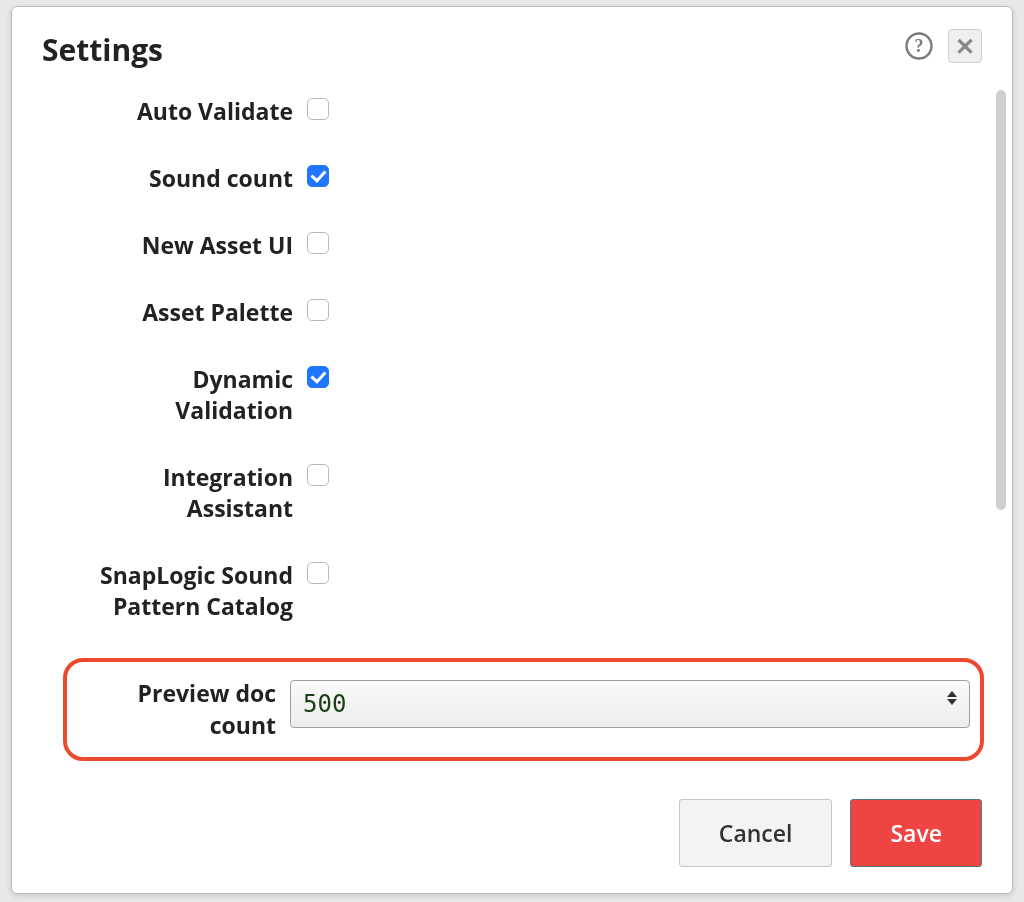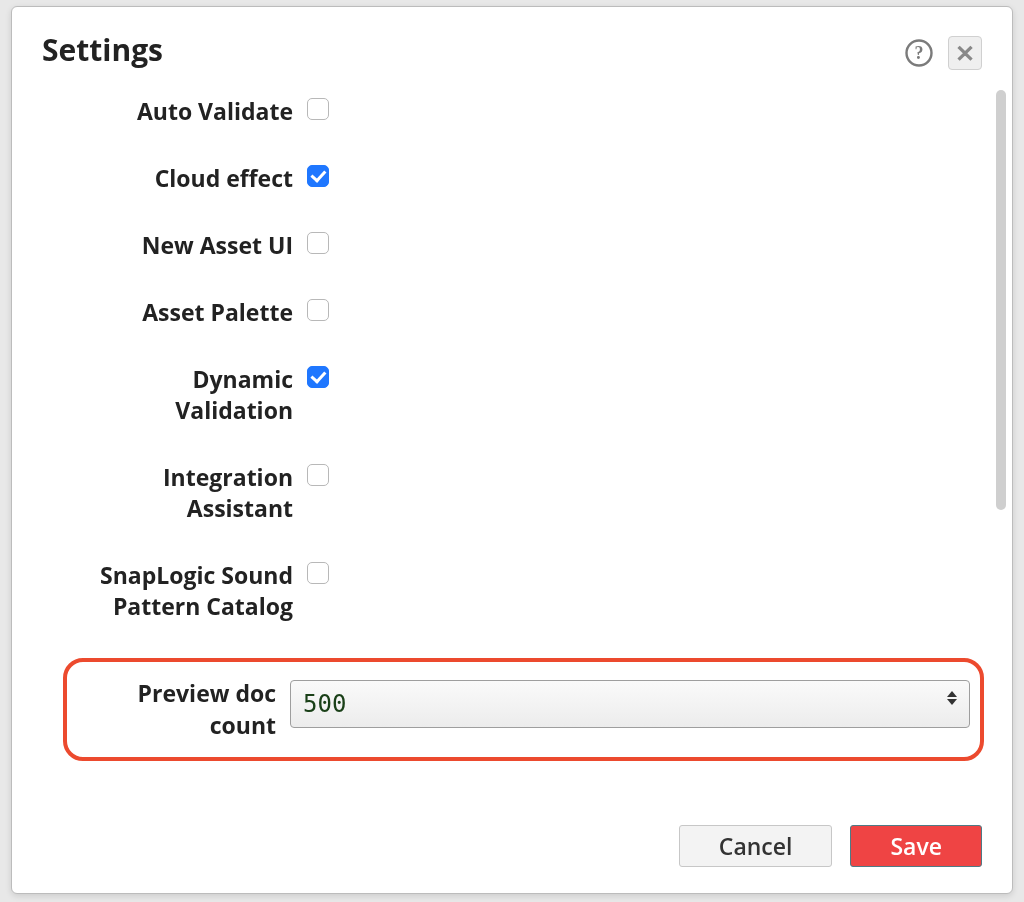--- a/index.html
+++ b/index.html
@@ -21,21 +21,21 @@
     background: #ffffff;
     border: 1px solid #bcbcbc;
     border-radius: 6px;
     box-shadow: 0 2px 6px rgba(0,0,0,0.12);
     display: flex;
     flex-direction: column;
   }
   .dialog-header {
     padding: 22px 30px 10px 30px;
     display: flex;
-    align-items: flex-end;
+    align-items: flex-start;
   }
   .dialog-title {
     font-size: 30px;
     font-weight: 700;
     color: #222;
     flex: 1;
   }
   .header-actions {
     display: flex;
     align-items: center;
@@ -161,21 +161,21 @@
   .tri-down { border-top:6px solid #333; }
 
   .dialog-footer {
     display: flex;
     justify-content: flex-end;
     gap: 18px;
     padding: 14px 30px 26px 30px;
   }
   .btn {
     min-width: 118px;
-    height: 42px;
+    height: 68px;
     border-radius: 3px;
     border: 1px solid #c7c7c7;
     font-size: 23px;
     font-weight: 600;
     cursor: pointer;
     display: inline-flex;
     align-items: center;
     justify-content: center;
     padding: 0 39px;
   }
@@ -213,21 +213,21 @@
     <div class="scroll-track"></div>
 
     <div class="form-row">
       <div class="form-label">Auto Validate</div>
       <div class="form-control-cell">
         <span class="checkbox"></span>
       </div>
     </div>
 
     <div class="form-row">
-      <div class="form-label">Cloud effect</div>
+      <div class="form-label">Sound count</div>
       <div class="form-control-cell">
         <span class="checkbox checked"></span>
       </div>
     </div>
 
     <div class="form-row">
       <div class="form-label">New Asset UI</div>
       <div class="form-control-cell">
         <span class="checkbox"></span>
       </div>

